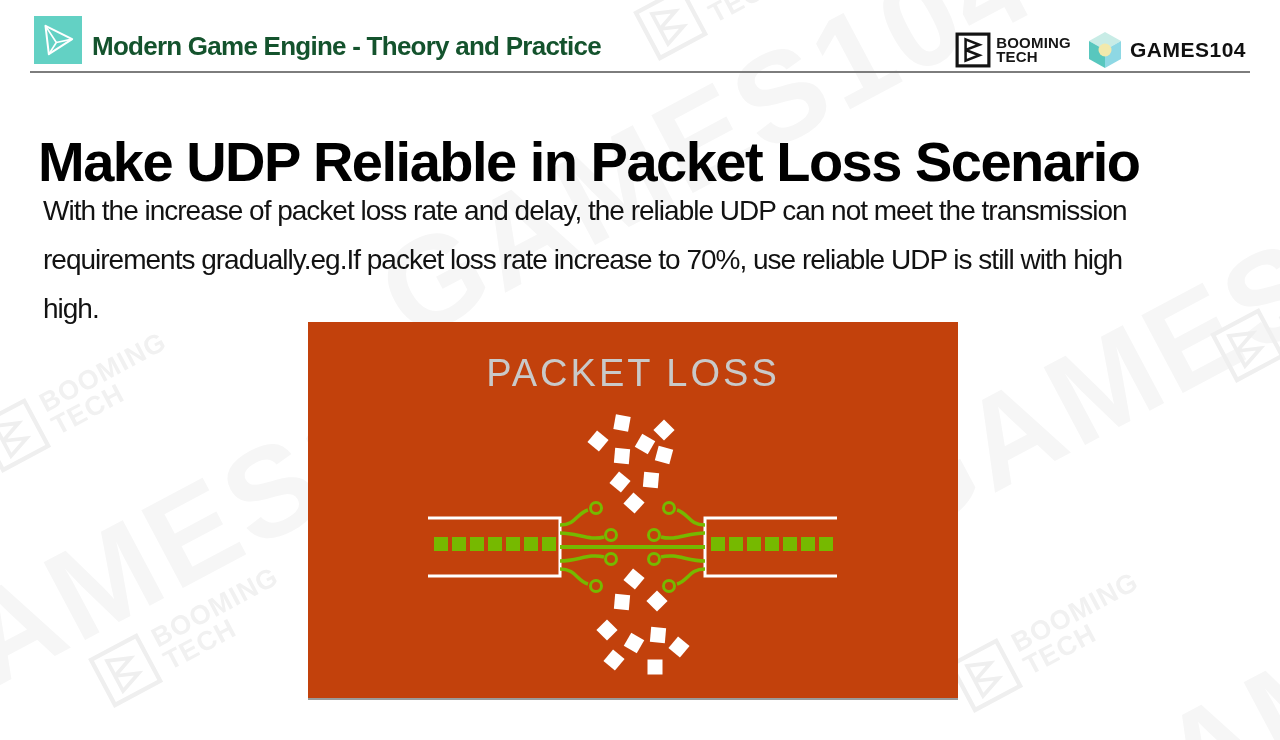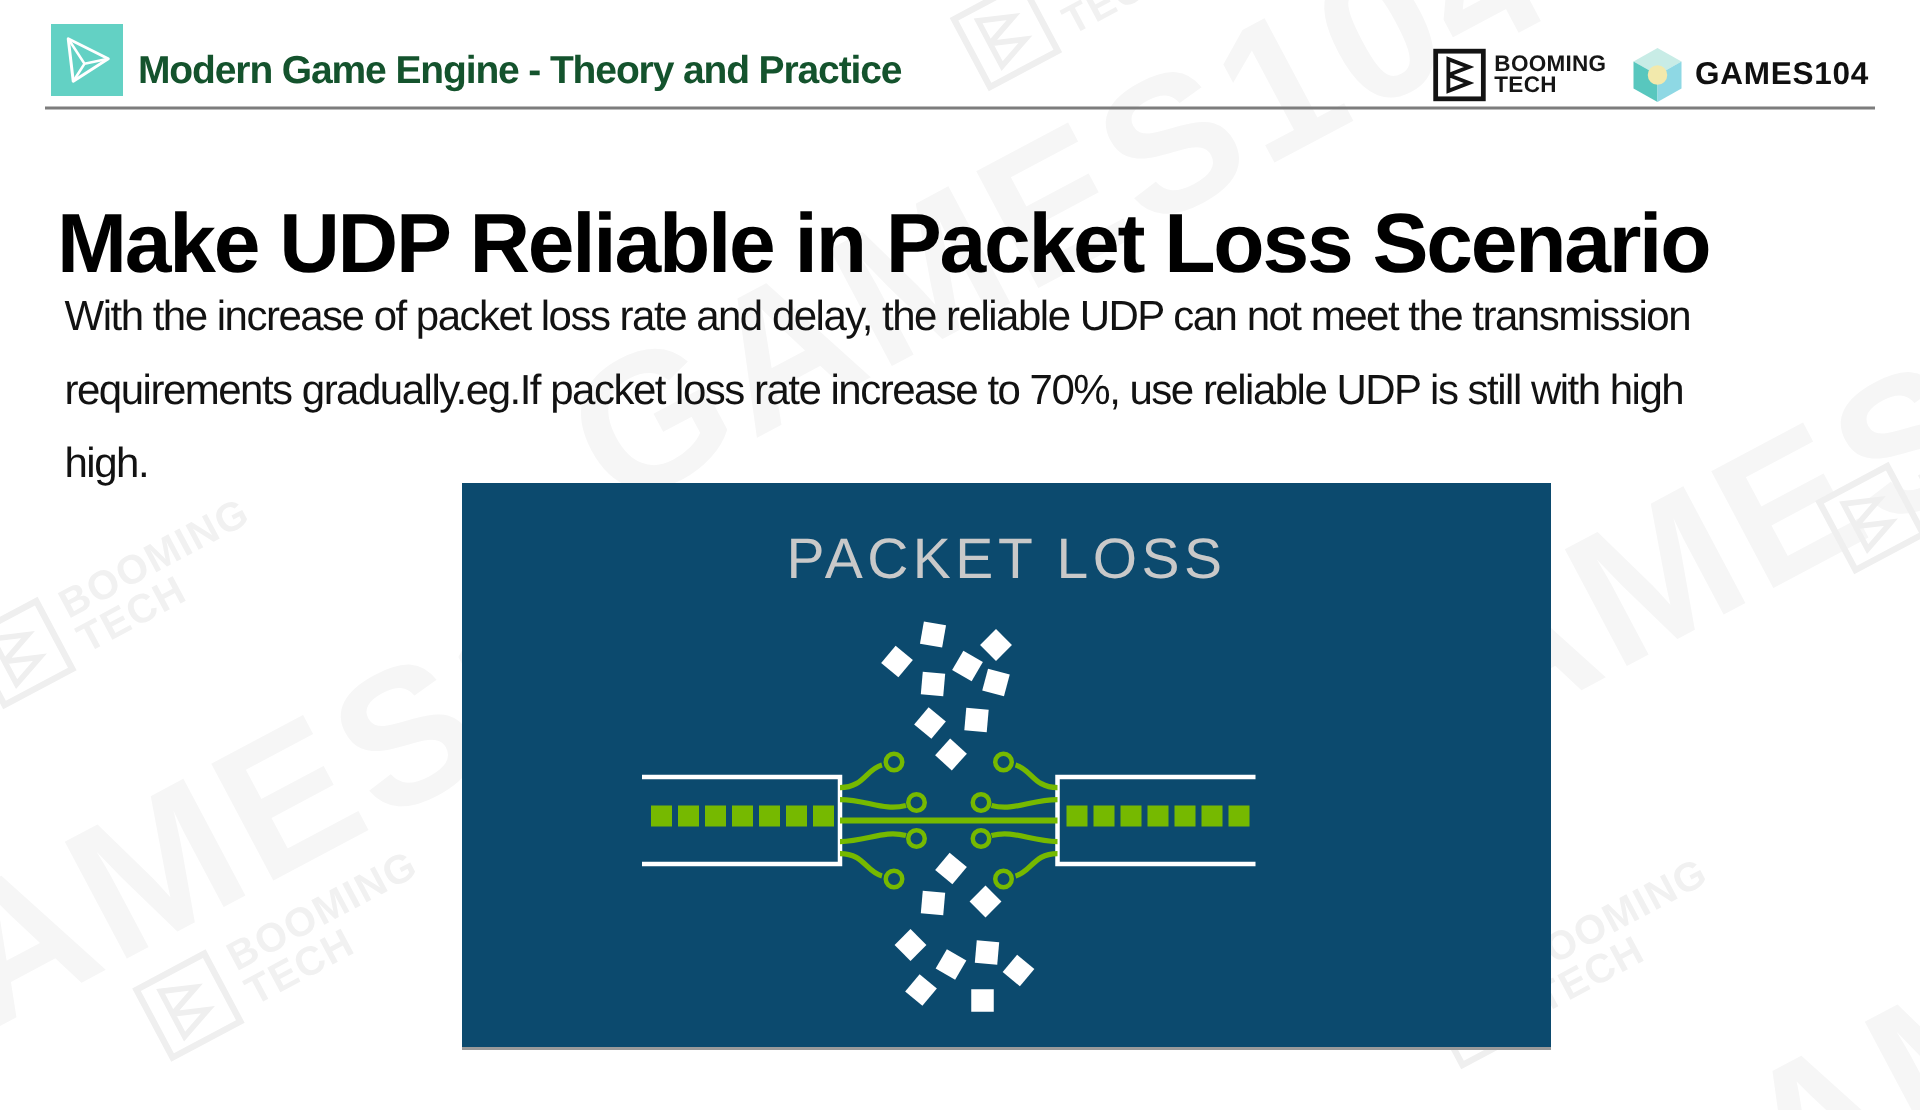--- a/index.html
+++ b/index.html
@@ -44,22 +44,22 @@
     position:absolute;left:38px;top:102px;font-size:56px;font-weight:bold;
     letter-spacing:-1.5px;color:#000;white-space:nowrap;margin-top:27px;
   }
   .slide-paragraph{
     position:absolute;left:43px;top:186px;width:1190px;font-size:28px;
     letter-spacing:-1px;color:#121212;
   }
   .slide-paragraph .line{line-height:49px;white-space:nowrap;}
   
   .figure-panel{
-    position:absolute;left:308px;top:322px;width:726px;height:378px;
-    background:#0c4a6e;border-bottom:2px solid #9a9a9a;box-sizing:border-box;
+    position:absolute;left:308px;top:322px;width:650px;height:378px;
+    background:#c2410c;border-bottom:2px solid #9a9a9a;box-sizing:border-box;
   }
   .figure-caption{
     position:absolute;top:30px;left:0;width:100%;text-align:center;
     font-size:38px;font-weight:400;letter-spacing:3px;color:#c9c9c9;white-space:nowrap;
   }
   .figure-svg{position:absolute;left:0;top:0;}
 </style>
 </head>
 <body>
 

